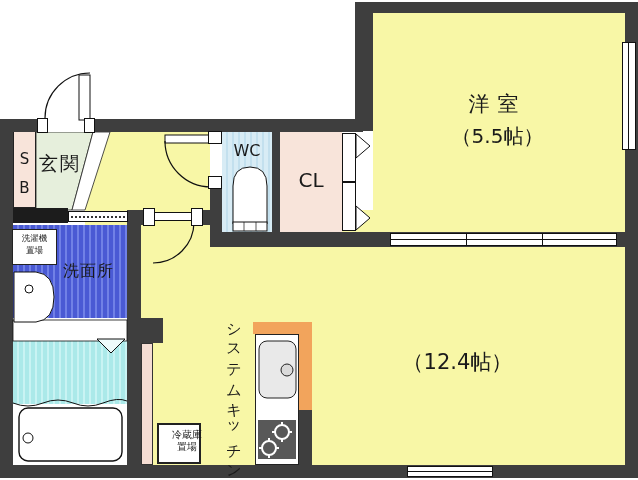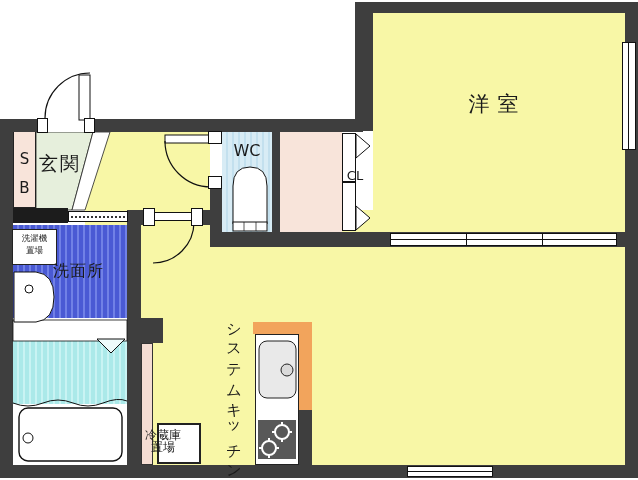--- a/index.html
+++ b/index.html
@@ -134,38 +134,40 @@
         <line x1="288" y1="432" x2="292" y2="432"></line>
       <circle cx="269" cy="448" r="7"></circle>
       <line x1="269" y1="438" x2="269" y2="442"></line>
         <line x1="269" y1="454" x2="269" y2="458"></line>
       <line x1="259" y1="448" x2="263" y2="448"></line>
         <line x1="275" y1="448" x2="279" y2="448"></line>
     </g>
   </svg>
 
   <div class="lbl center" style="left:420px;top:90px;width:155px;font-size:21px;letter-spacing:8px;">洋室</div>
+  <div class="lbl center" style="left:400px;top:123px;width:195px;font-size:20px;">（5.5帖）</div>
 
+  <div class="lbl center" style="left:345px;top:348px;width:225px;font-size:21px;">（12.4帖）</div>
 
   <div class="lbl" style="left:39px;top:151px;font-size:19px;letter-spacing:2px;">玄関</div>
 
   <div class="lbl center" style="left:13px;top:150px;width:23px;font-size:15px;">S</div>
   <div class="lbl center" style="left:13px;top:179px;width:23px;font-size:15px;">B</div>
 
   <div class="lbl center" style="left:222px;top:141px;width:50px;font-size:16px;">WC</div>
-  <div class="lbl center" style="left:280px;top:168px;width:62px;font-size:13px;margin-left:44px;">CL</div>
+  <div class="lbl center" style="left:280px;top:168px;width:62px;font-size:20px;">CL</div>
 
-  <div class="lbl center" style="left:50px;top:261px;width:57px;font-size:16px;letter-spacing:1px;">洗面所</div>
+  <div class="lbl center" style="left:50px;top:261px;width:77px;font-size:16px;letter-spacing:1px;">洗面所</div>
 
   <div class="lbl center" style="left:12px;top:229px;width:45px;font-size:8.5px;line-height:12px;background:#fff;border:1px solid #222;height:36px;padding-top:2px;box-sizing:border-box;z-index:55;">
     <span>洗濯機</span><br>
     <span>置場</span>
   </div>
 
 
   <div class="lbl" style="left:224px;top:313px;height:158px;font-size:15px;writing-mode:vertical-rl;text-orientation:upright;letter-spacing:3px;">システムキッチン</div>
 
-  <div class="lbl center" style="left:141px;top:429px;width:44px;font-size:12px;line-height:12px;z-index:55;">
+  <div class="lbl center" style="left:165px;top:429px;width:44px;font-size:10px;line-height:12px;z-index:55;">
     <span>冷蔵庫</span><br>
     <span>置場</span>
   </div>
 
 </div>
 
 </body></html>

